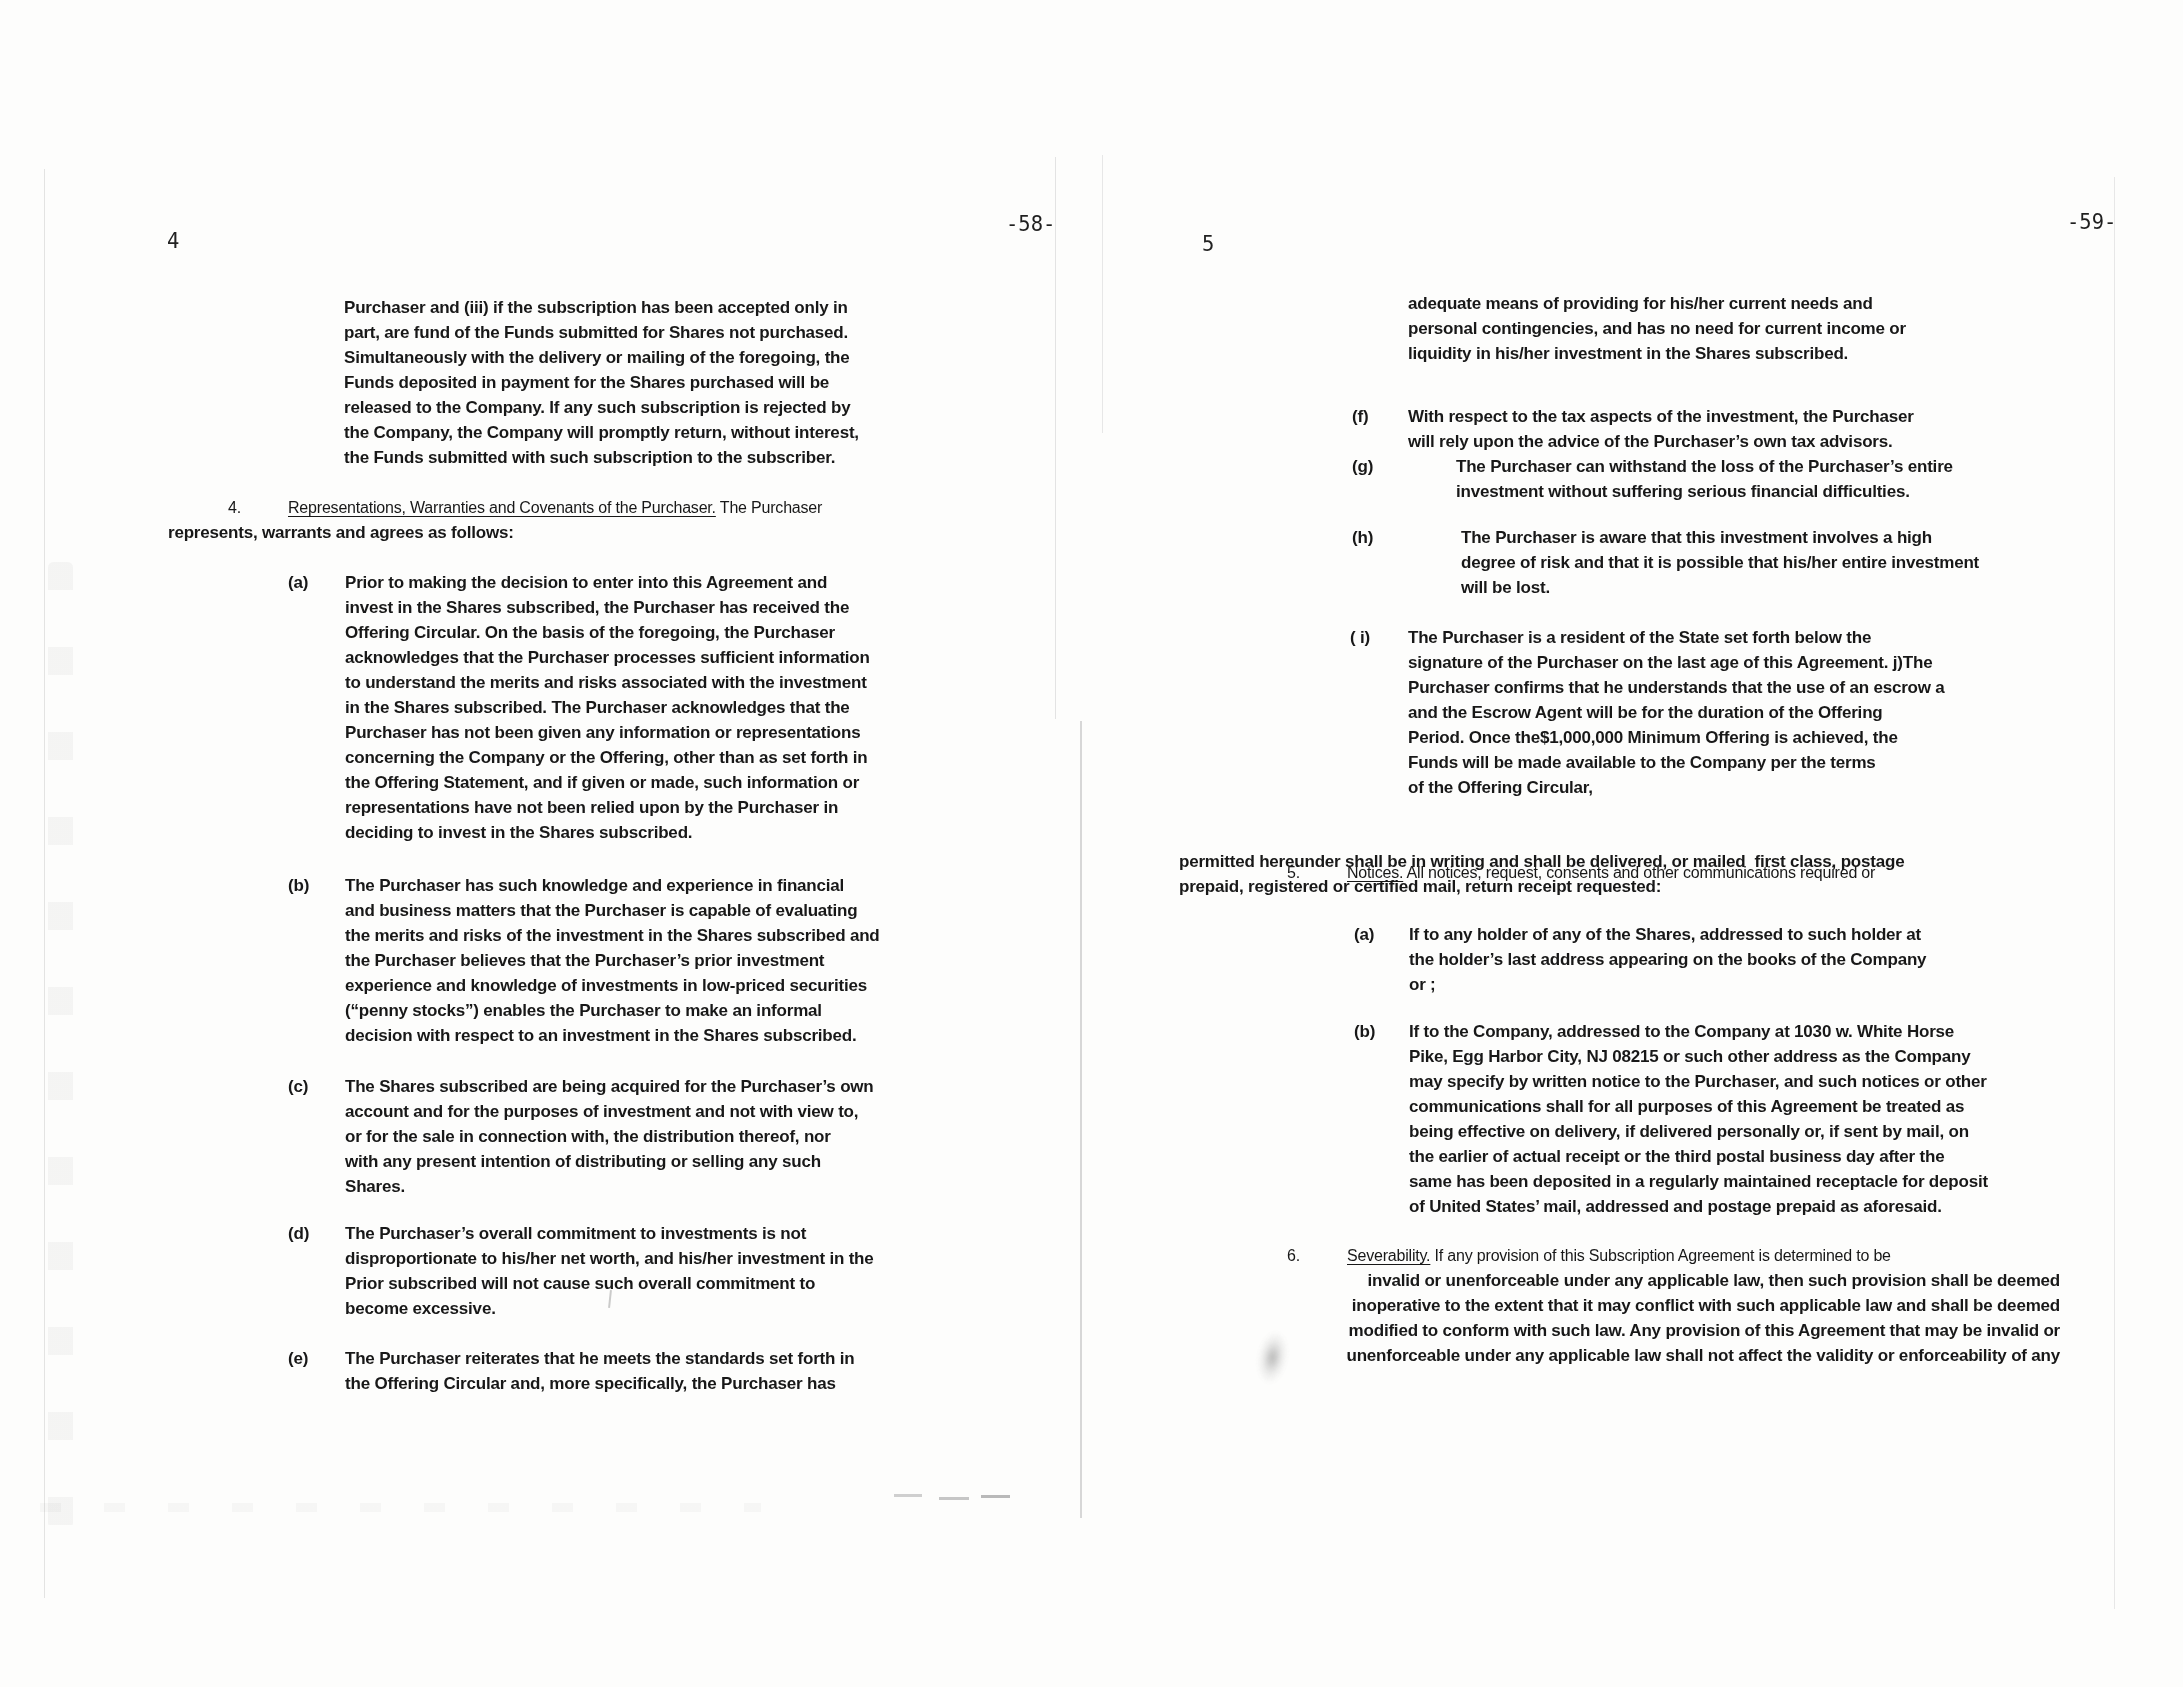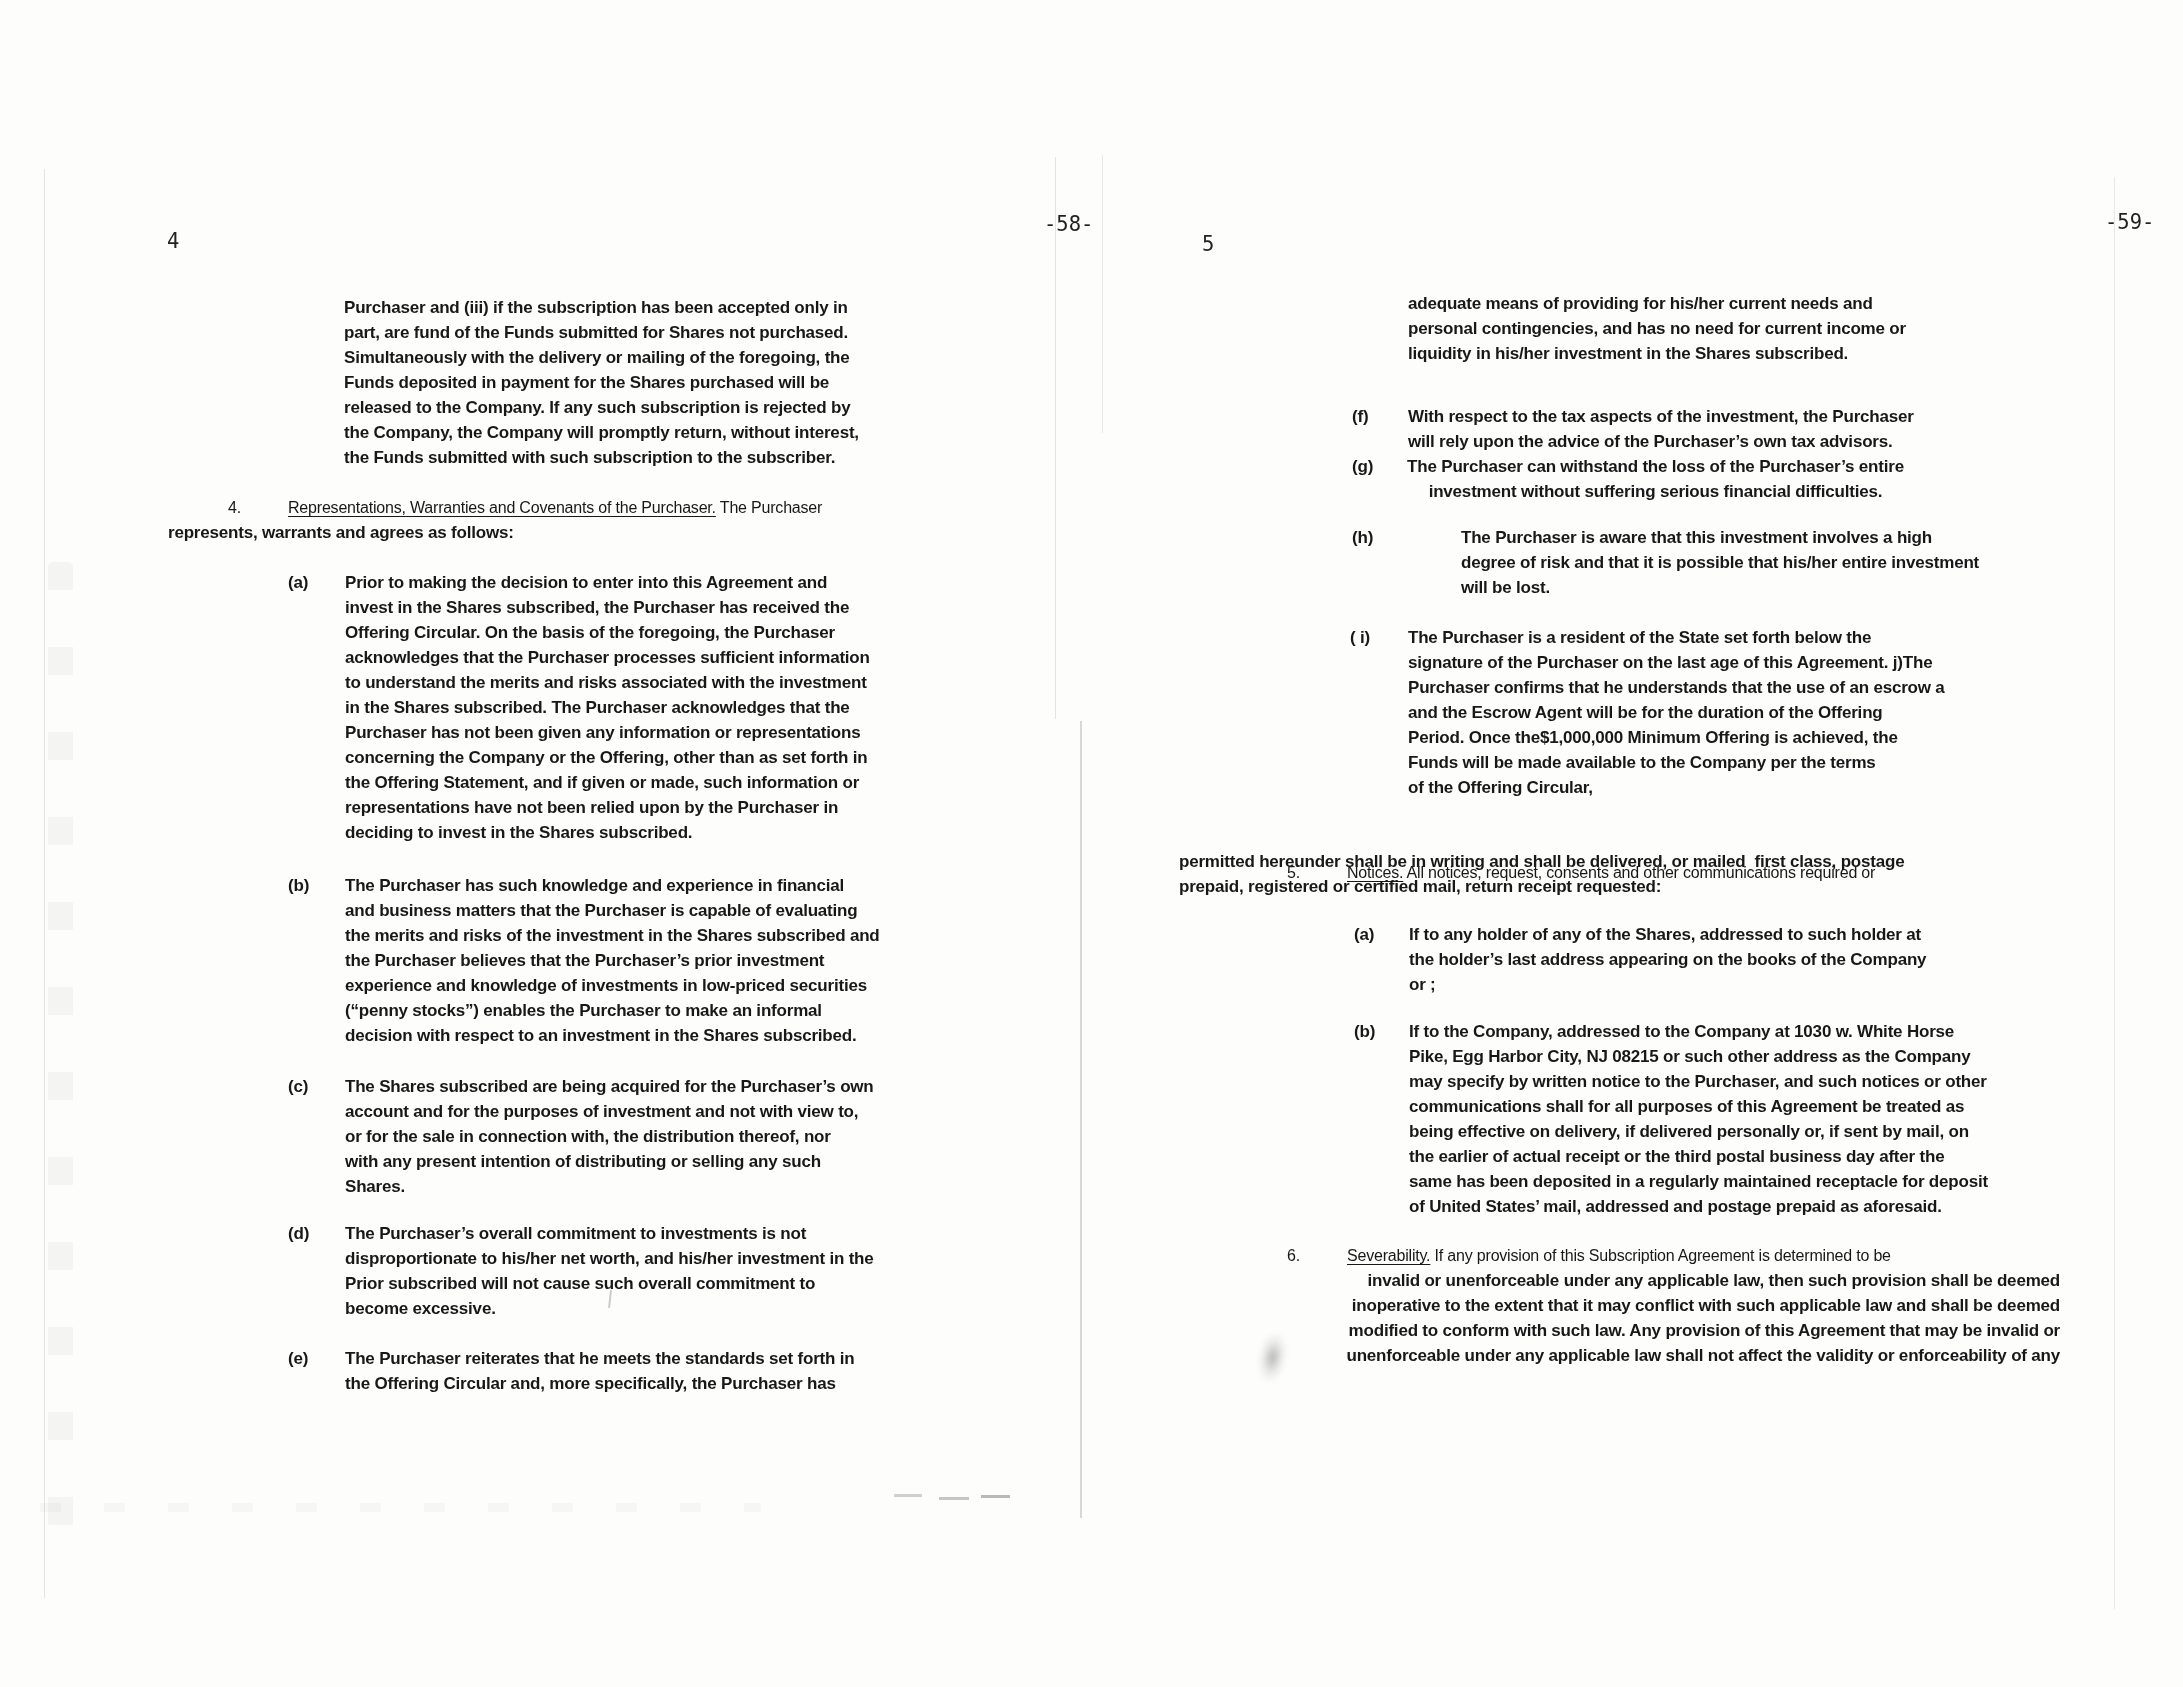--- a/index.html
+++ b/index.html
@@ -15,21 +15,21 @@
   .label { position:absolute; font-size:17px; line-height:25px; font-weight:600; letter-spacing:-0.2px; }
   .sec-head { position:absolute; font-size:16px; line-height:25px; font-weight:400; letter-spacing:-0.2px; white-space:nowrap; }
   .sec-num { display:inline-block; width:60px; }
   .u { text-decoration:underline; text-underline-offset:3.3px; text-decoration-thickness:1.3px; }
   .pagenum {
     position:absolute; font-family:"DejaVu Sans Mono", monospace;
     font-size:20.5px; font-weight:400; color:#222; letter-spacing:0.7px;
   }
   .folio {
     position:absolute; font-family:"DejaVu Sans Mono", monospace;
-    font-size:20.5px; font-weight:400; color:#1f1f1f; letter-spacing:0px;margin-left:38px;
+    font-size:20.5px; font-weight:400; color:#1f1f1f; letter-spacing:0px;
   }
   .art { position:absolute; pointer-events:none; }
   .edge-left   { left:44px;  top:169px;  width:1.3px; height:1429px; background:#d9d9d9; opacity:.75; }
   .divider-a   { left:1055px; top:157px;  width:1.3px; height:562px;  background:#e3e3e3; }
   .divider-b   { left:1080px; top:721px; width:2px; height:797px; background:#d7d7d7; }
   .divider-c   { left:1102px; top:155px;  width:1.3px; height:278px;  background:#e7e7e7; }
   .edge-right  { left:2114px; top:177px;  width:1.3px; height:1432px; background:#e7e7e7; }
   .margin-smudge {
     left:48px; top:562px; width:25px; height:966px; opacity:.8;
     background:repeating-linear-gradient(180deg, rgba(0,0,0,0.045) 0 28px, transparent 28px 85px);
@@ -143,21 +143,21 @@
 liquidity in his/her investment in the Shares subscribed.</div>
 
     <div>
       <div class="label" style="left:1352px; top:404px;">(f)</div>
       <div class="txt" style="left:1408px; top:404px; width:615px;">With respect to the tax aspects of the investment, the Purchaser
 will rely upon the advice of the Purchaser’s own tax advisors.</div>
     </div>
 
     <div>
       <div class="label" style="left:1352px; top:454px;">(g)</div>
-      <div class="txt" style="left:1348px; top:454px; width:615px;text-align:center;">The Purchaser can withstand the loss of the Purchaser’s entire
+      <div class="txt" style="left:1456px; top:454px; width:615px;">The Purchaser can withstand the loss of the Purchaser’s entire
 investment without suffering serious financial difficulties.</div>
     </div>
 
     <div>
       <div class="label" style="left:1352px; top:525px;">(h)</div>
       <div class="txt" style="left:1440px; top:525px; width:619px;margin-left:21px;">The Purchaser is aware that this investment involves a high
 degree of risk and that it is possible that his/her entire investment
 will be lost.</div>
     </div>
 

